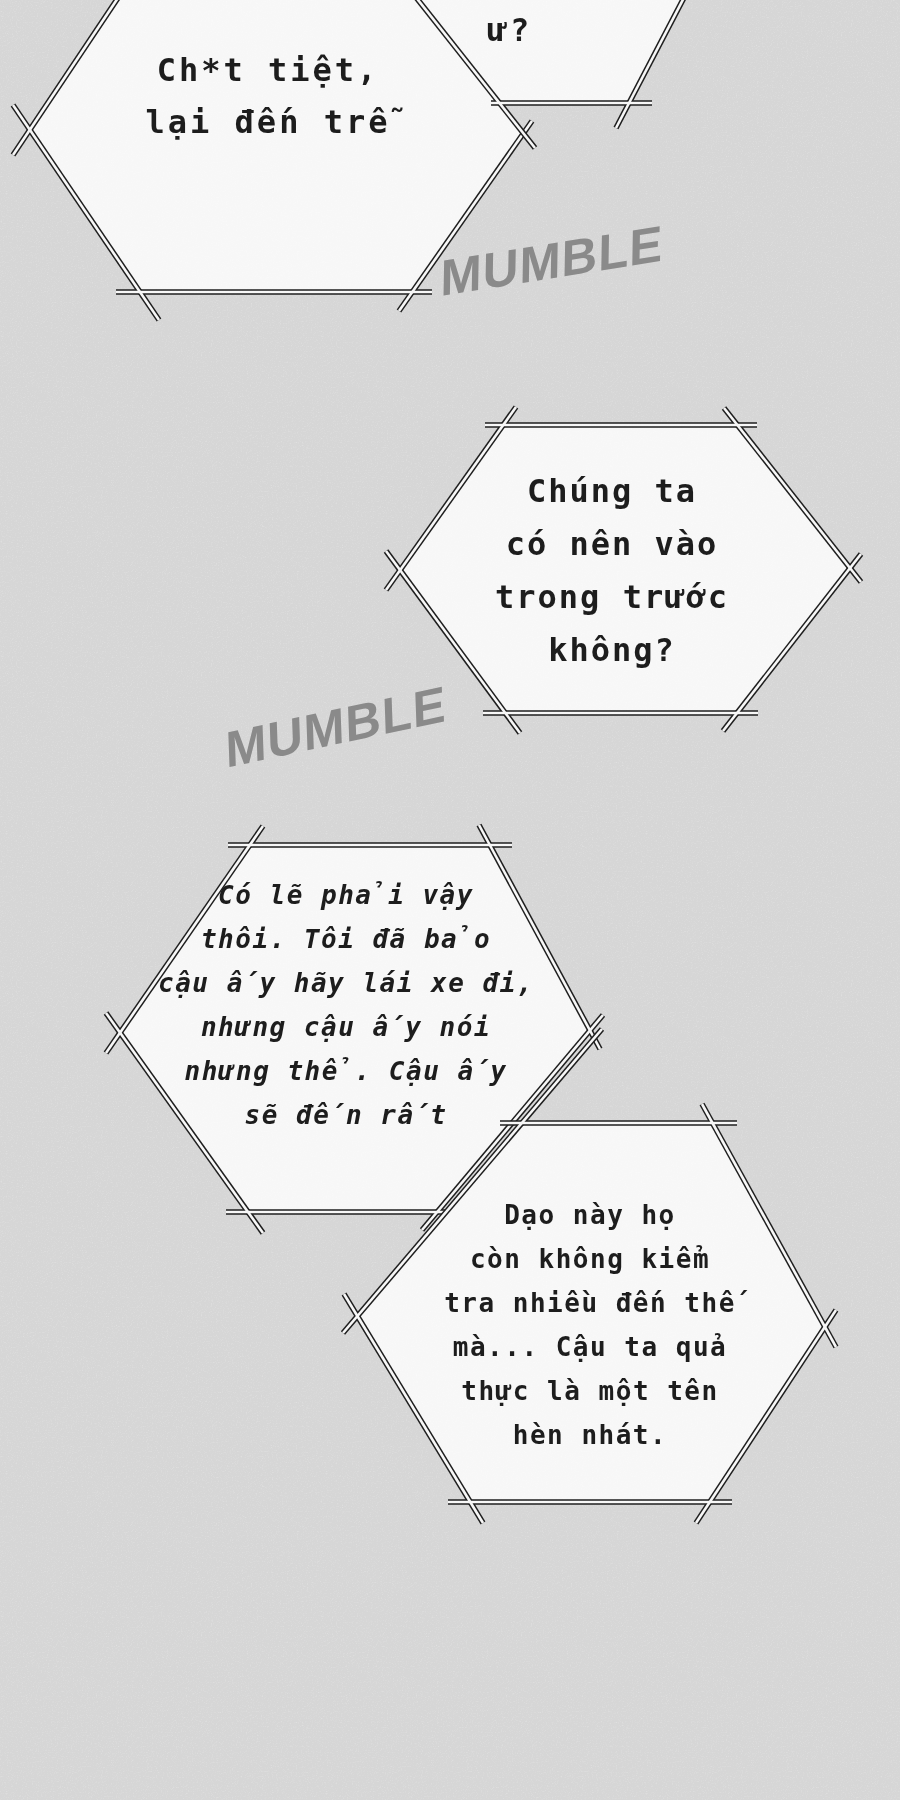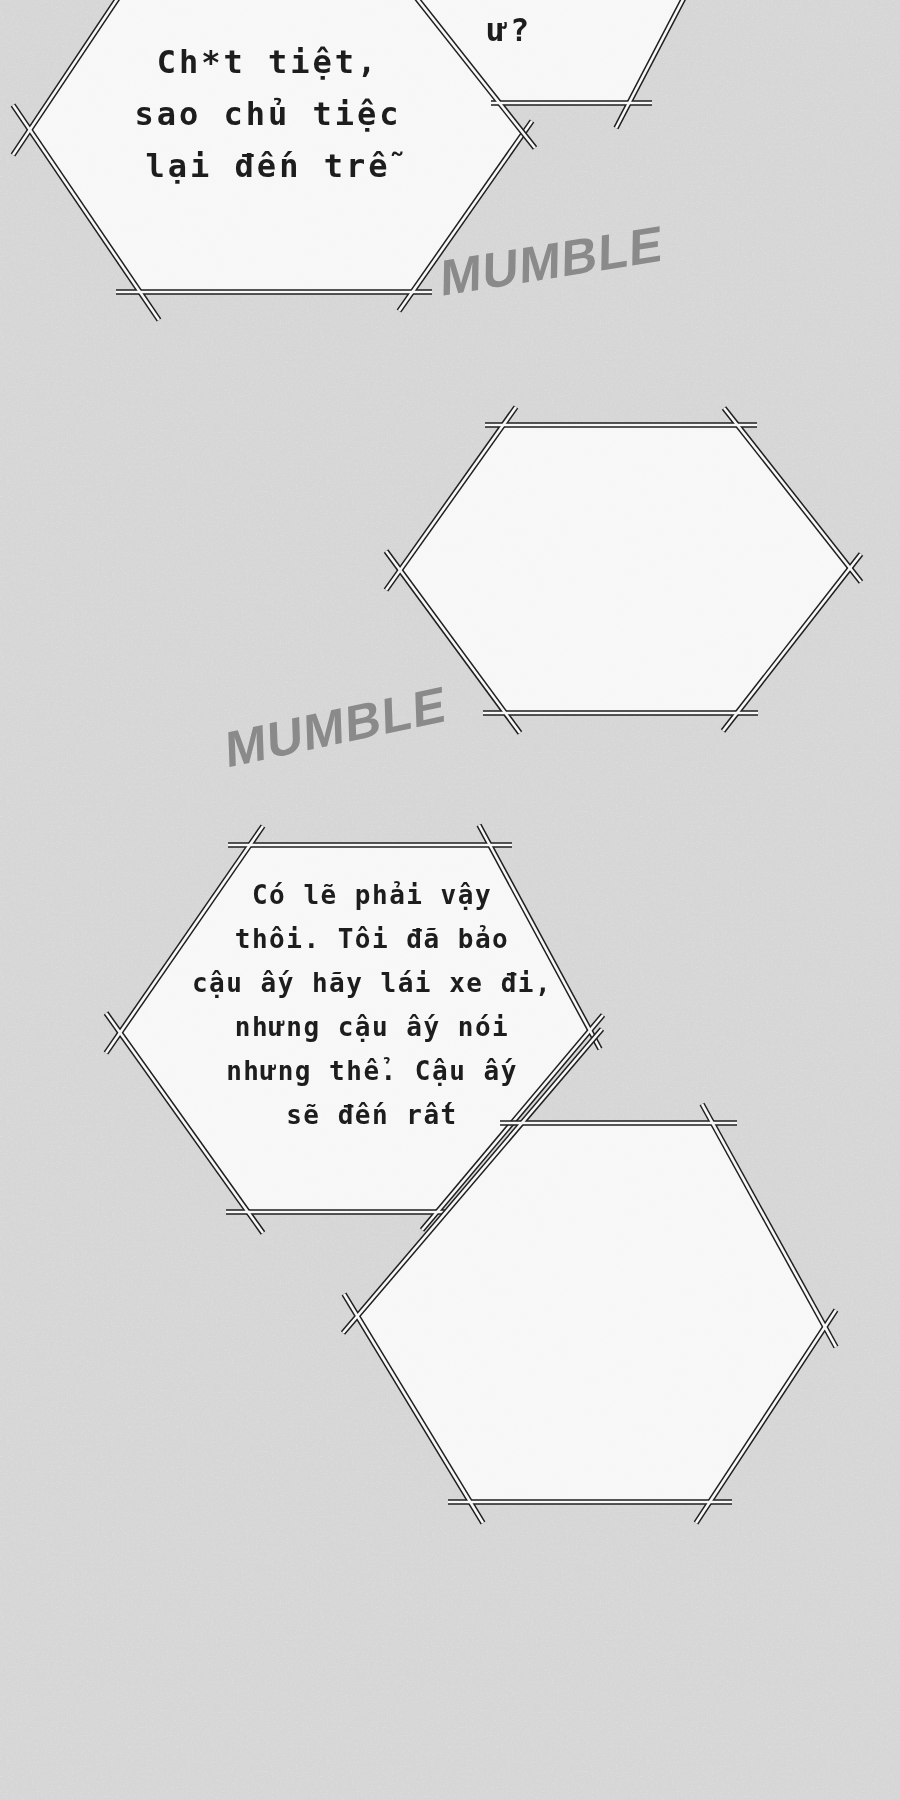--- a/index.html
+++ b/index.html
@@ -26,24 +26,24 @@
     font-family:"Liberation Sans", sans-serif;
     font-weight:700;
     color:#8a8a8a;
     font-size:50px;
     letter-spacing:1px;
     white-space:nowrap;
     text-align:center;
   }
   #sfx-1{left:412px;top:232px;width:280px;transform:rotate(-9deg) skewX(-10deg);}
   #sfx-2{left:196px;top:698px;width:280px;transform:rotate(-12deg) skewX(-10deg);}
-  #b1-text{left:68px;top:36px;width:400px;text-align:center;}
+  #b1-text{left:68px;top:44px;width:400px;text-align:center;}
   #b2-text{left:450px;top:8px;width:120px;line-height:44px;}
   #b3-text{left:417px;top:465px;width:390px;}
-  #b4-text{left:152px;top:873px;width:440px;}
+  #b4-text{left:126px;top:873px;width:440px;font-style:italic;}
   #b5-text{left:370px;top:1193px;width:440px;}
 </style>
 </head>
 <body>
 
 <div id="panel">
 
   <svg id="scene" viewBox="0 0 900 1800">
     <defs>
       <filter id="grain" x="0" y="0" width="100%" height="100%">
@@ -143,35 +143,48 @@
         <line x1="696" y1="1523" x2="836" y2="1310"></line>
         <line x1="702" y1="1104" x2="836" y2="1347"></line>
       </g>
     </g>
 
     <rect x="0" y="0" width="900" height="1800" filter="url(#grain)" opacity="0.06"></rect>
   </svg>
 
   <div id="b1-text" class="btxt big">
     <span class="ln">Ch*t tiệt,</span>
-    <span class="ln">sao chủ tiệc</span>
     <span class="ln">lại đến trễ</span>
   </div>
 
   <div id="b2-text" class="btxt big">
     <span class="ln">ư?</span>
   </div>
 
+  <div id="b3-text" class="btxt big3">
+    <span class="ln">Chúng ta</span>
+    <span class="ln">có nên vào</span>
+    <span class="ln">trong trước</span>
+    <span class="ln">không?</span>
+  </div>
 
   <div id="b4-text" class="btxt small">
     <span class="ln">Có lẽ phải vậy</span>
     <span class="ln">thôi. Tôi đã bảo</span>
     <span class="ln">cậu ấy hãy lái xe đi,</span>
     <span class="ln">nhưng cậu ấy nói</span>
     <span class="ln">nhưng thể. Cậu ấy</span>
     <span class="ln">sẽ đến rất</span>
   </div>
 
+  <div id="b5-text" class="btxt small">
+    <span class="ln">Dạo này họ</span>
+    <span class="ln">còn không kiểm</span>
+    <span class="ln">tra nhiều đến thế</span>
+    <span class="ln">mà... Cậu ta quả</span>
+    <span class="ln">thực là một tên</span>
+    <span class="ln">hèn nhát.</span>
+  </div>
 
   <div id="sfx-1" class="sfx">MUMBLE</div>
   <div id="sfx-2" class="sfx">MUMBLE</div>
 
 </div>
 
 </body></html>

